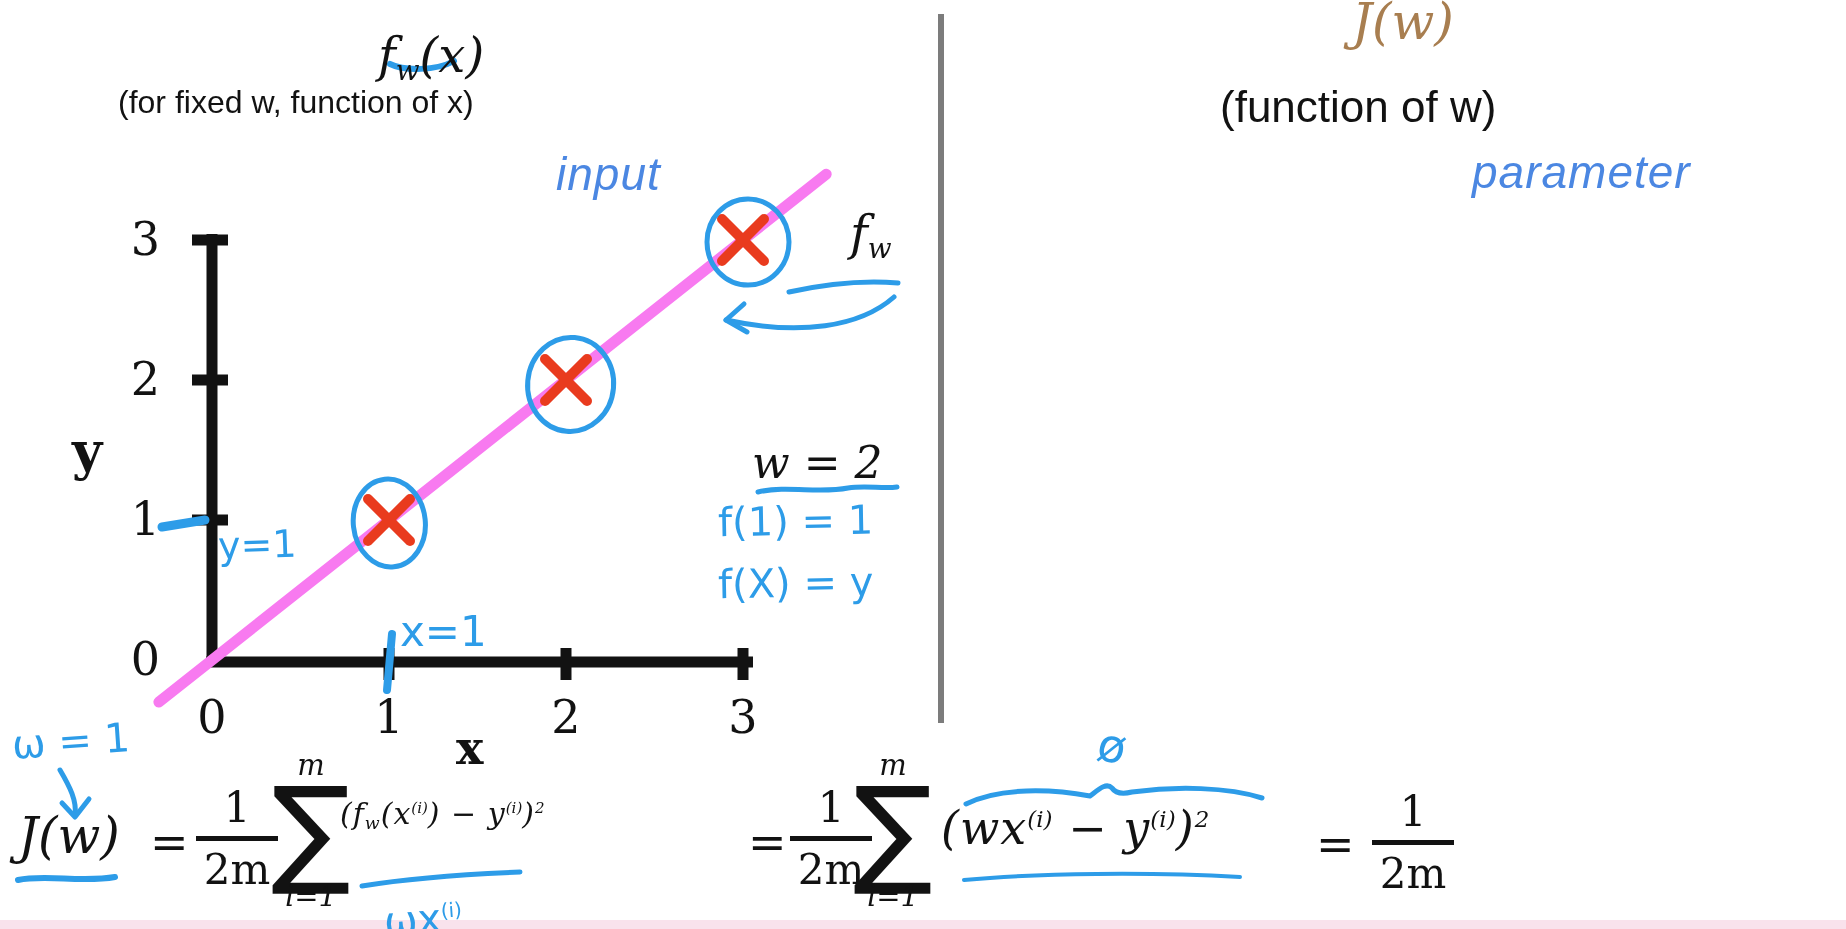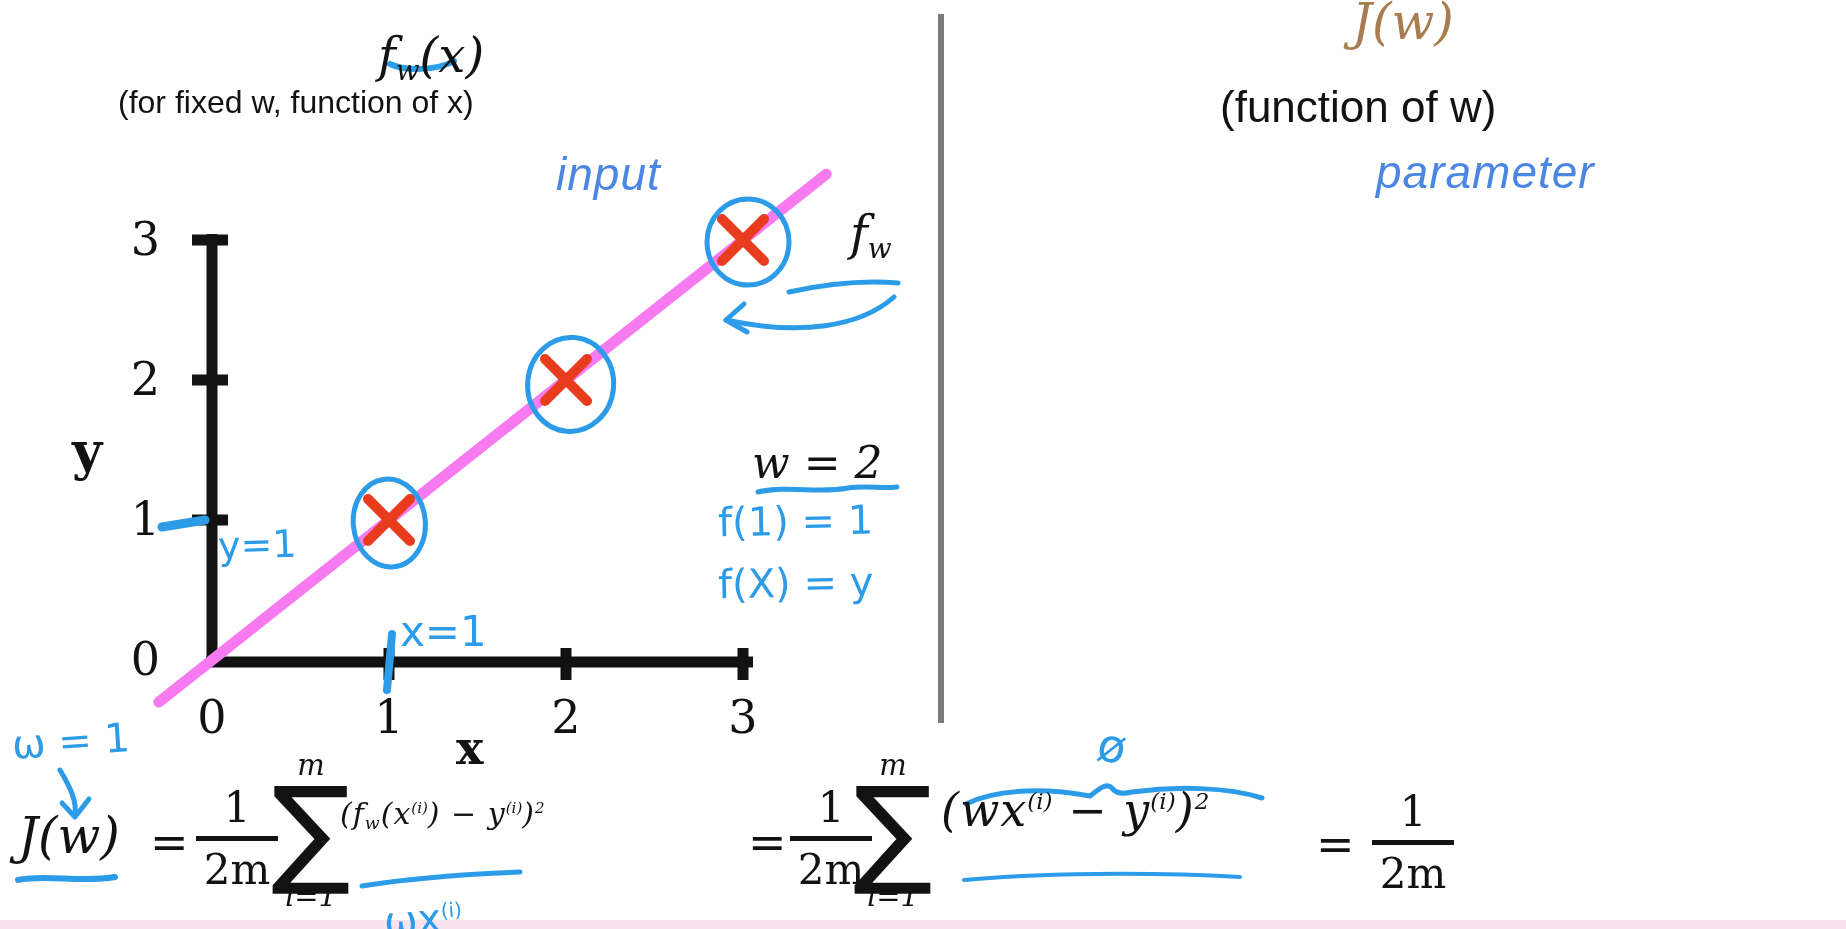--- a/index.html
+++ b/index.html
@@ -107,21 +107,21 @@
   <div class="t serif it" style="left:850px;top:208px;font-size:48px;"><span>f</span><span class="sb">w</span></div>
 
   <div class="t serif it" style="left:752px;top:440px;font-size:44px;">w = 2</div>
   <div class="t hw" style="left:718px;top:500px;font-size:40px;transform:rotate(-1deg);">f(1) = 1</div>
   <div class="t hw" style="left:718px;top:562px;font-size:40px;transform:rotate(-1deg);">f(X) = y</div>
   <div class="t hw" style="left:218px;top:526px;font-size:38px;transform:rotate(-2deg);">y=1</div>
   <div class="t hw" style="left:400px;top:610px;font-size:42px;">x=1</div>
 
   <div class="t serif it brown" style="left:1352px;top:-4px;font-size:50px;">J(w)</div>
   <div class="t sans" style="left:1220px;top:84px;font-size:44px;">(function of w)</div>
-  <div class="t sans bluelabel" style="left:1376px;top:148px;font-size:46px;">parameter</div>
+  <div class="t sans bluelabel" style="left:1472px;top:148px;font-size:46px;">parameter</div>
 
   <div class="t hw" style="left:12px;top:720px;font-size:40px;transform:rotate(-4deg);">ω = 1</div>
   <div class="t serif it" style="left:18px;top:810px;font-size:50px;">J(w)</div>
   <div class="t serif" style="left:150px;top:818px;font-size:46px;">=</div>
 
   <div class="frac" style="left:194px;top:780px;">
     <div class="num">1</div>
     <div class="bar"></div>
     <div class="den">2m</div>
   </div>
@@ -137,21 +137,21 @@
   <div class="frac" style="left:788px;top:780px;">
     <div class="num">1</div>
     <div class="bar"></div>
     <div class="den">2m</div>
   </div>
   <div class="sum" style="left:858px;top:748px;">
     <div class="top">m</div>
     <div class="sym">∑</div>
     <div class="bot">i=1</div>
   </div>
-  <div class="t serif it term" style="left:941px;top:786px;font-size:46px;"><span>(wx</span><span class="sp">(i)</span><span> − y</span><span class="sp">(i)</span><span>)</span><span class="sp">2</span></div>
+  <div class="t serif it term" style="left:941px;top:804px;font-size:46px;"><span>(wx</span><span class="sp">(i)</span><span> − y</span><span class="sp">(i)</span><span>)</span><span class="sp">2</span></div>
   <div class="t hw" style="left:1098px;top:722px;font-size:46px;transform:rotate(12deg);">ø</div>
 
   <div class="t serif" style="left:1316px;top:820px;font-size:46px;">=</div>
   <div class="frac" style="left:1370px;top:784px;">
     <div class="num">1</div>
     <div class="bar"></div>
     <div class="den">2m</div>
   </div>
 
 </div>

